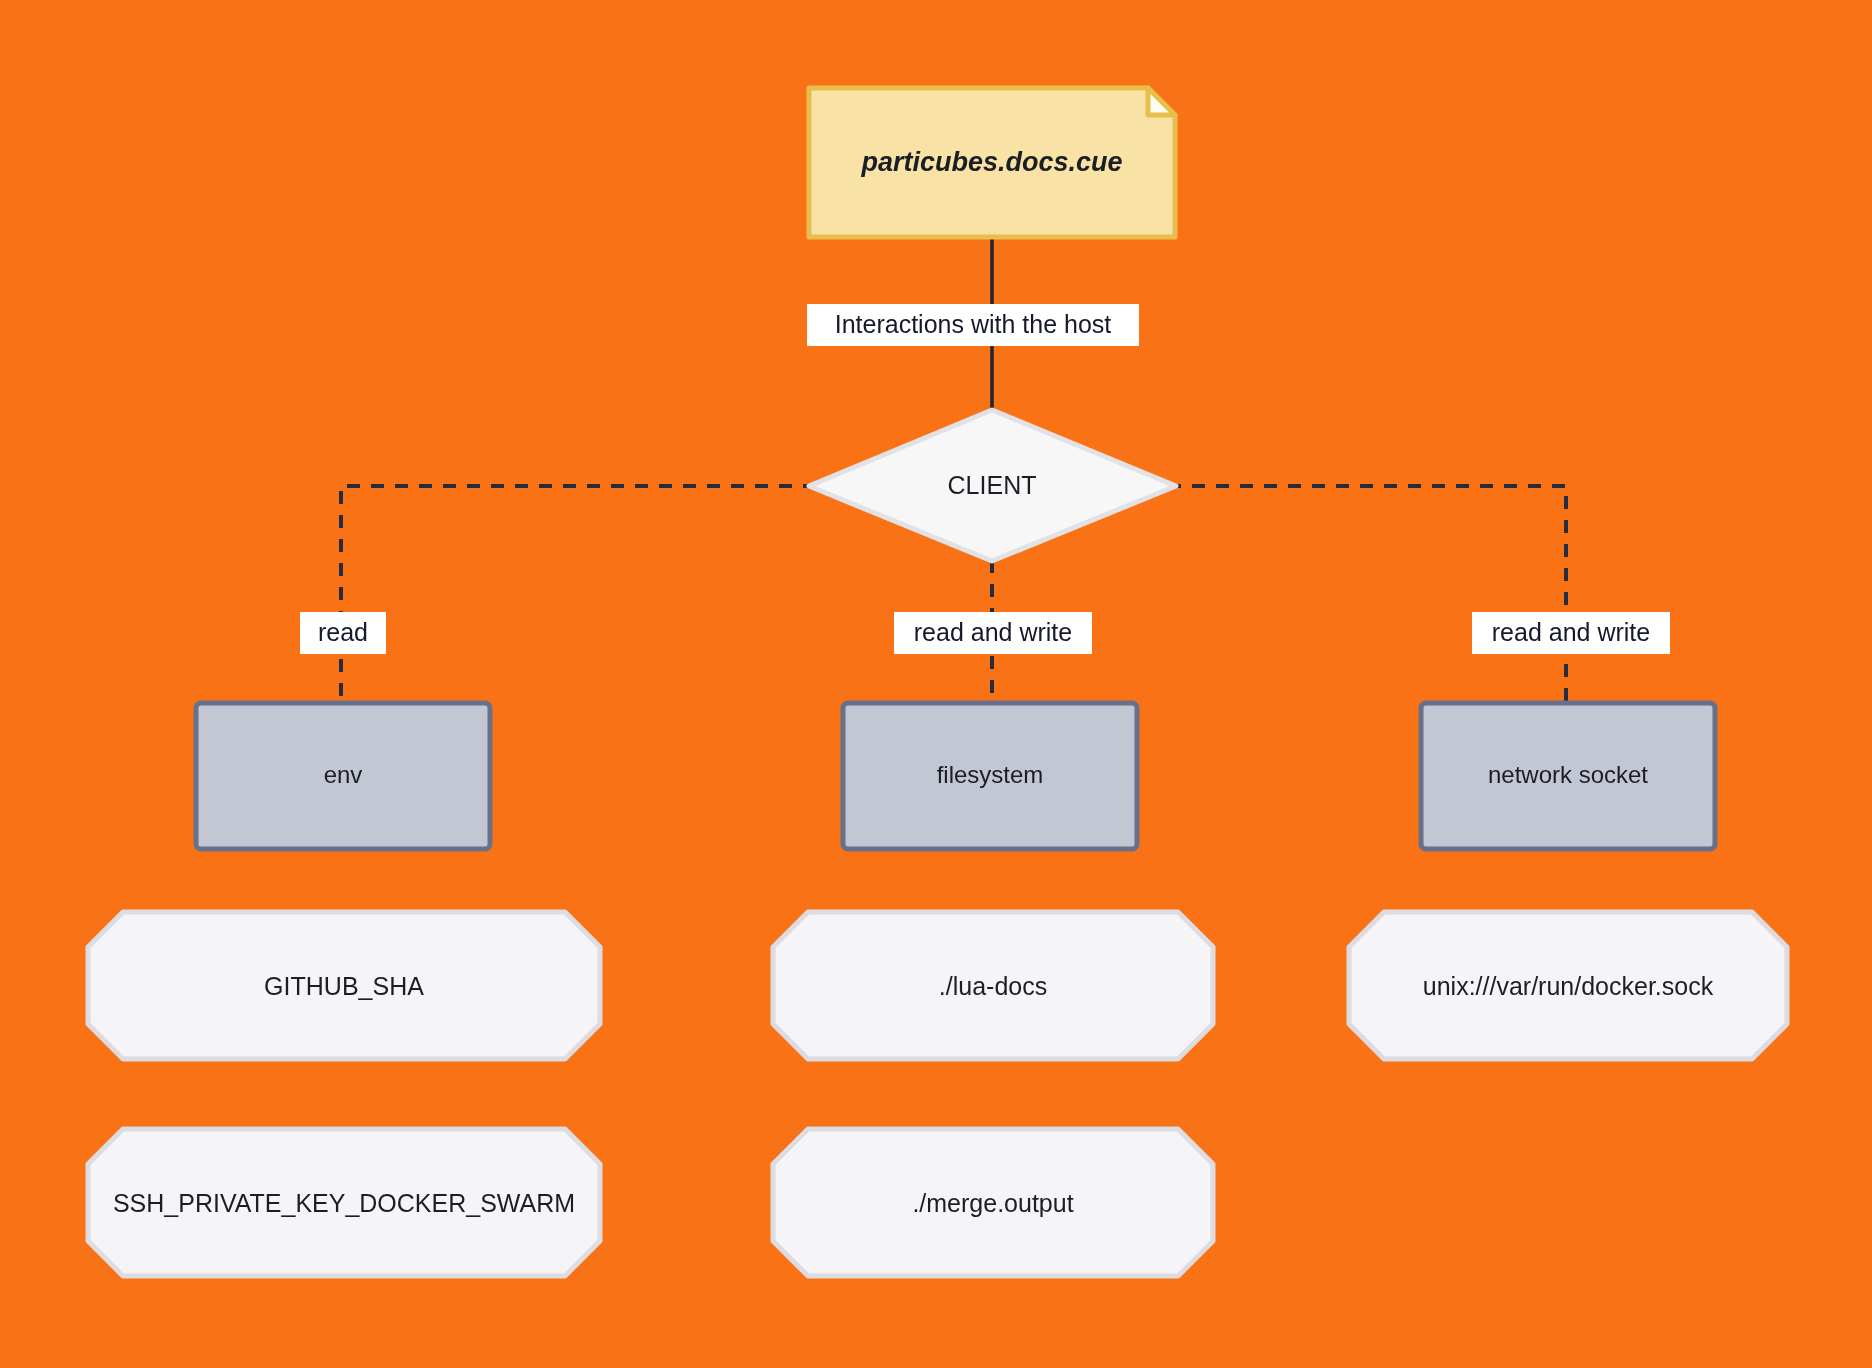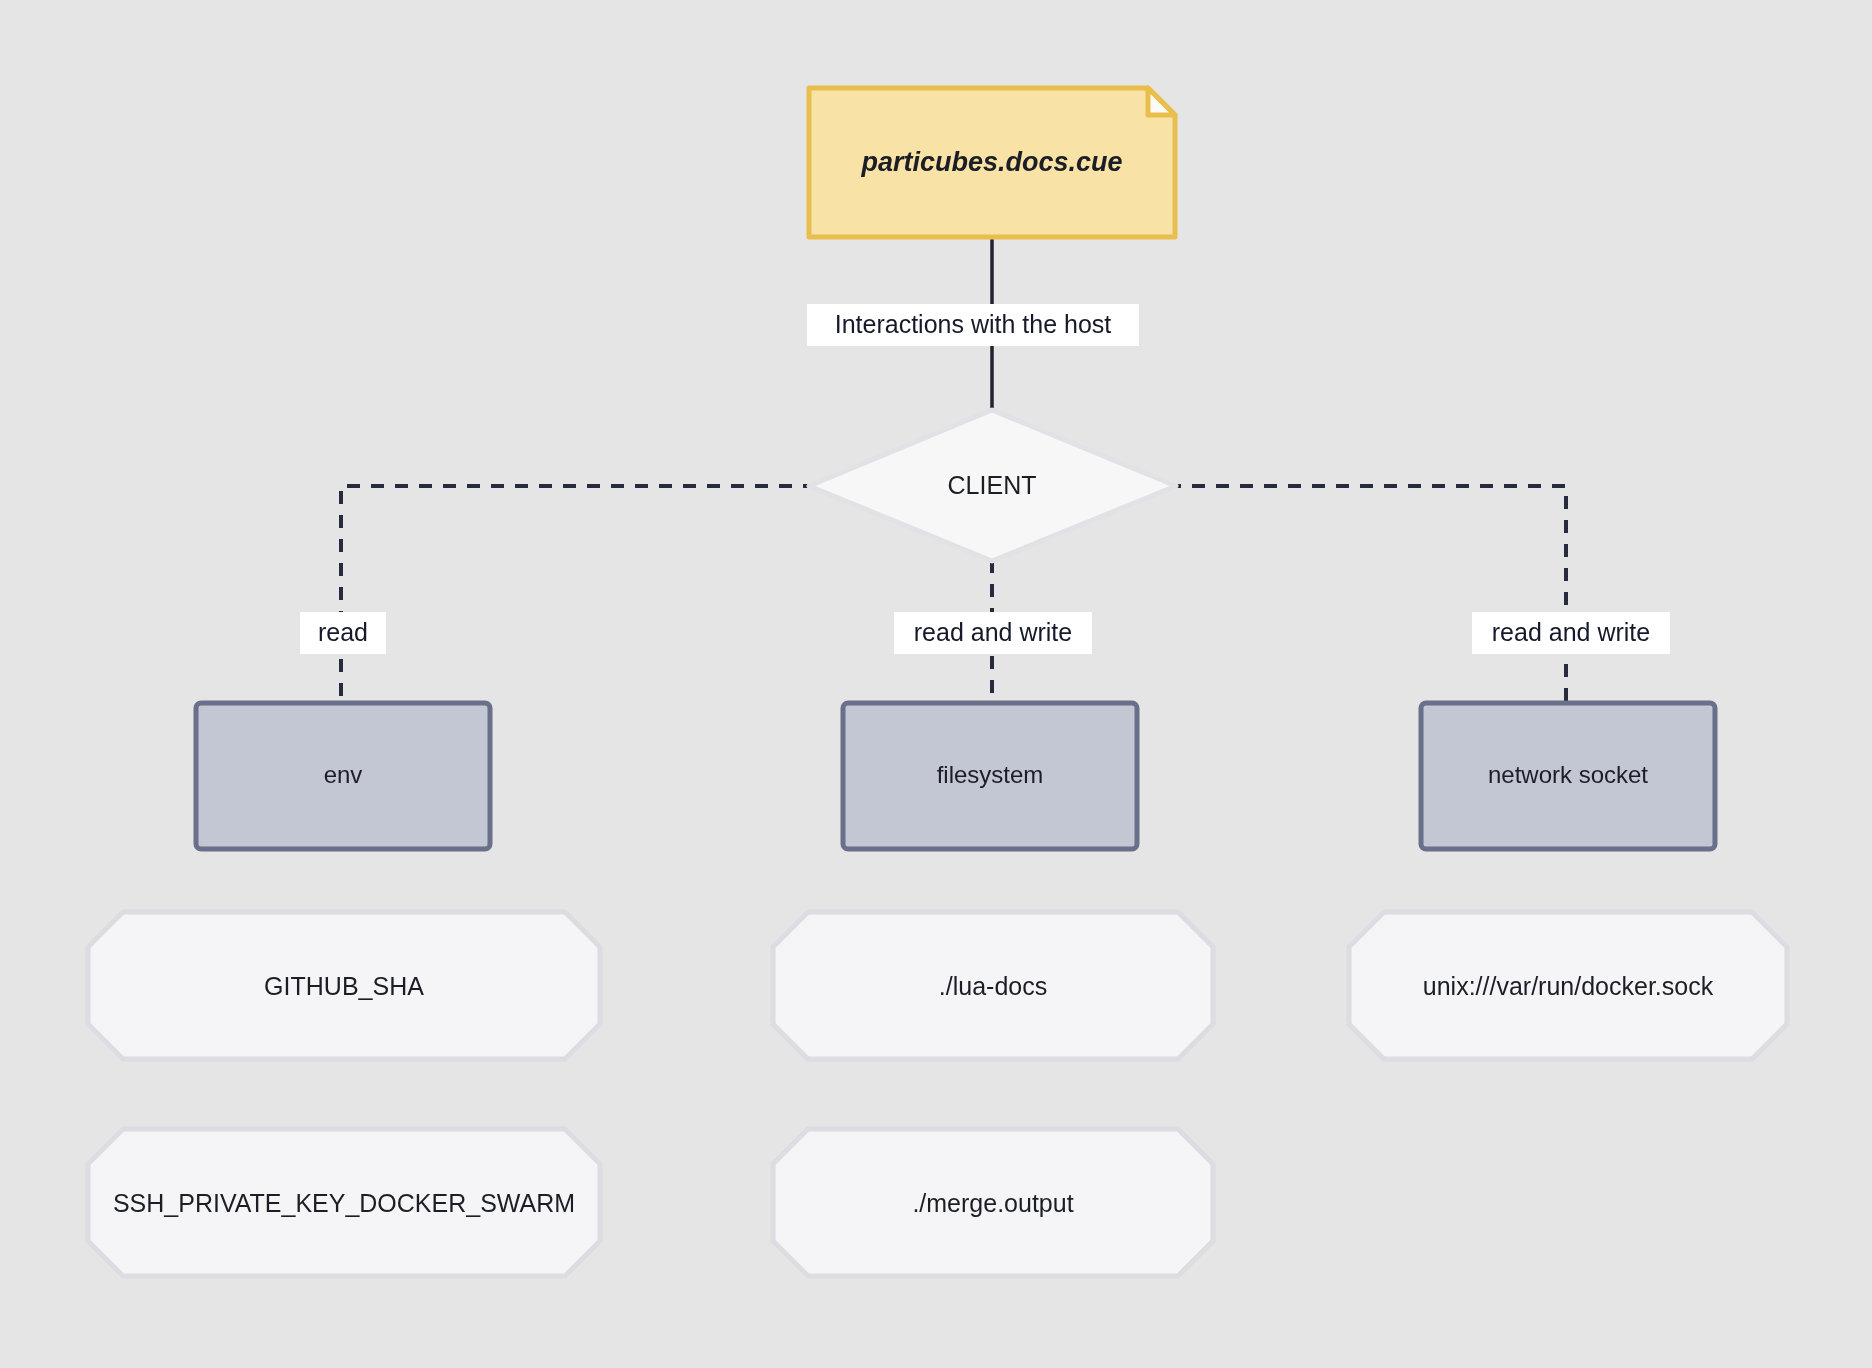--- a/index.html
+++ b/index.html
@@ -10,21 +10,21 @@
   body {
     width: 1872px;
     height: 1368px;
     overflow: hidden;
     font-family: "Liberation Sans", sans-serif;
   }
   #diagram-root {
     position: relative;
     width: 1872px;
     height: 1368px;
-    background: #e5e5e5;
+    background: #f97316;
   }
   svg#flowchart {
     display: block;
     width: 1872px;
     height: 1368px;
   }
   .edge-solid {
     stroke: #1f2333;
     stroke-width: 3.5;
     fill: none;

